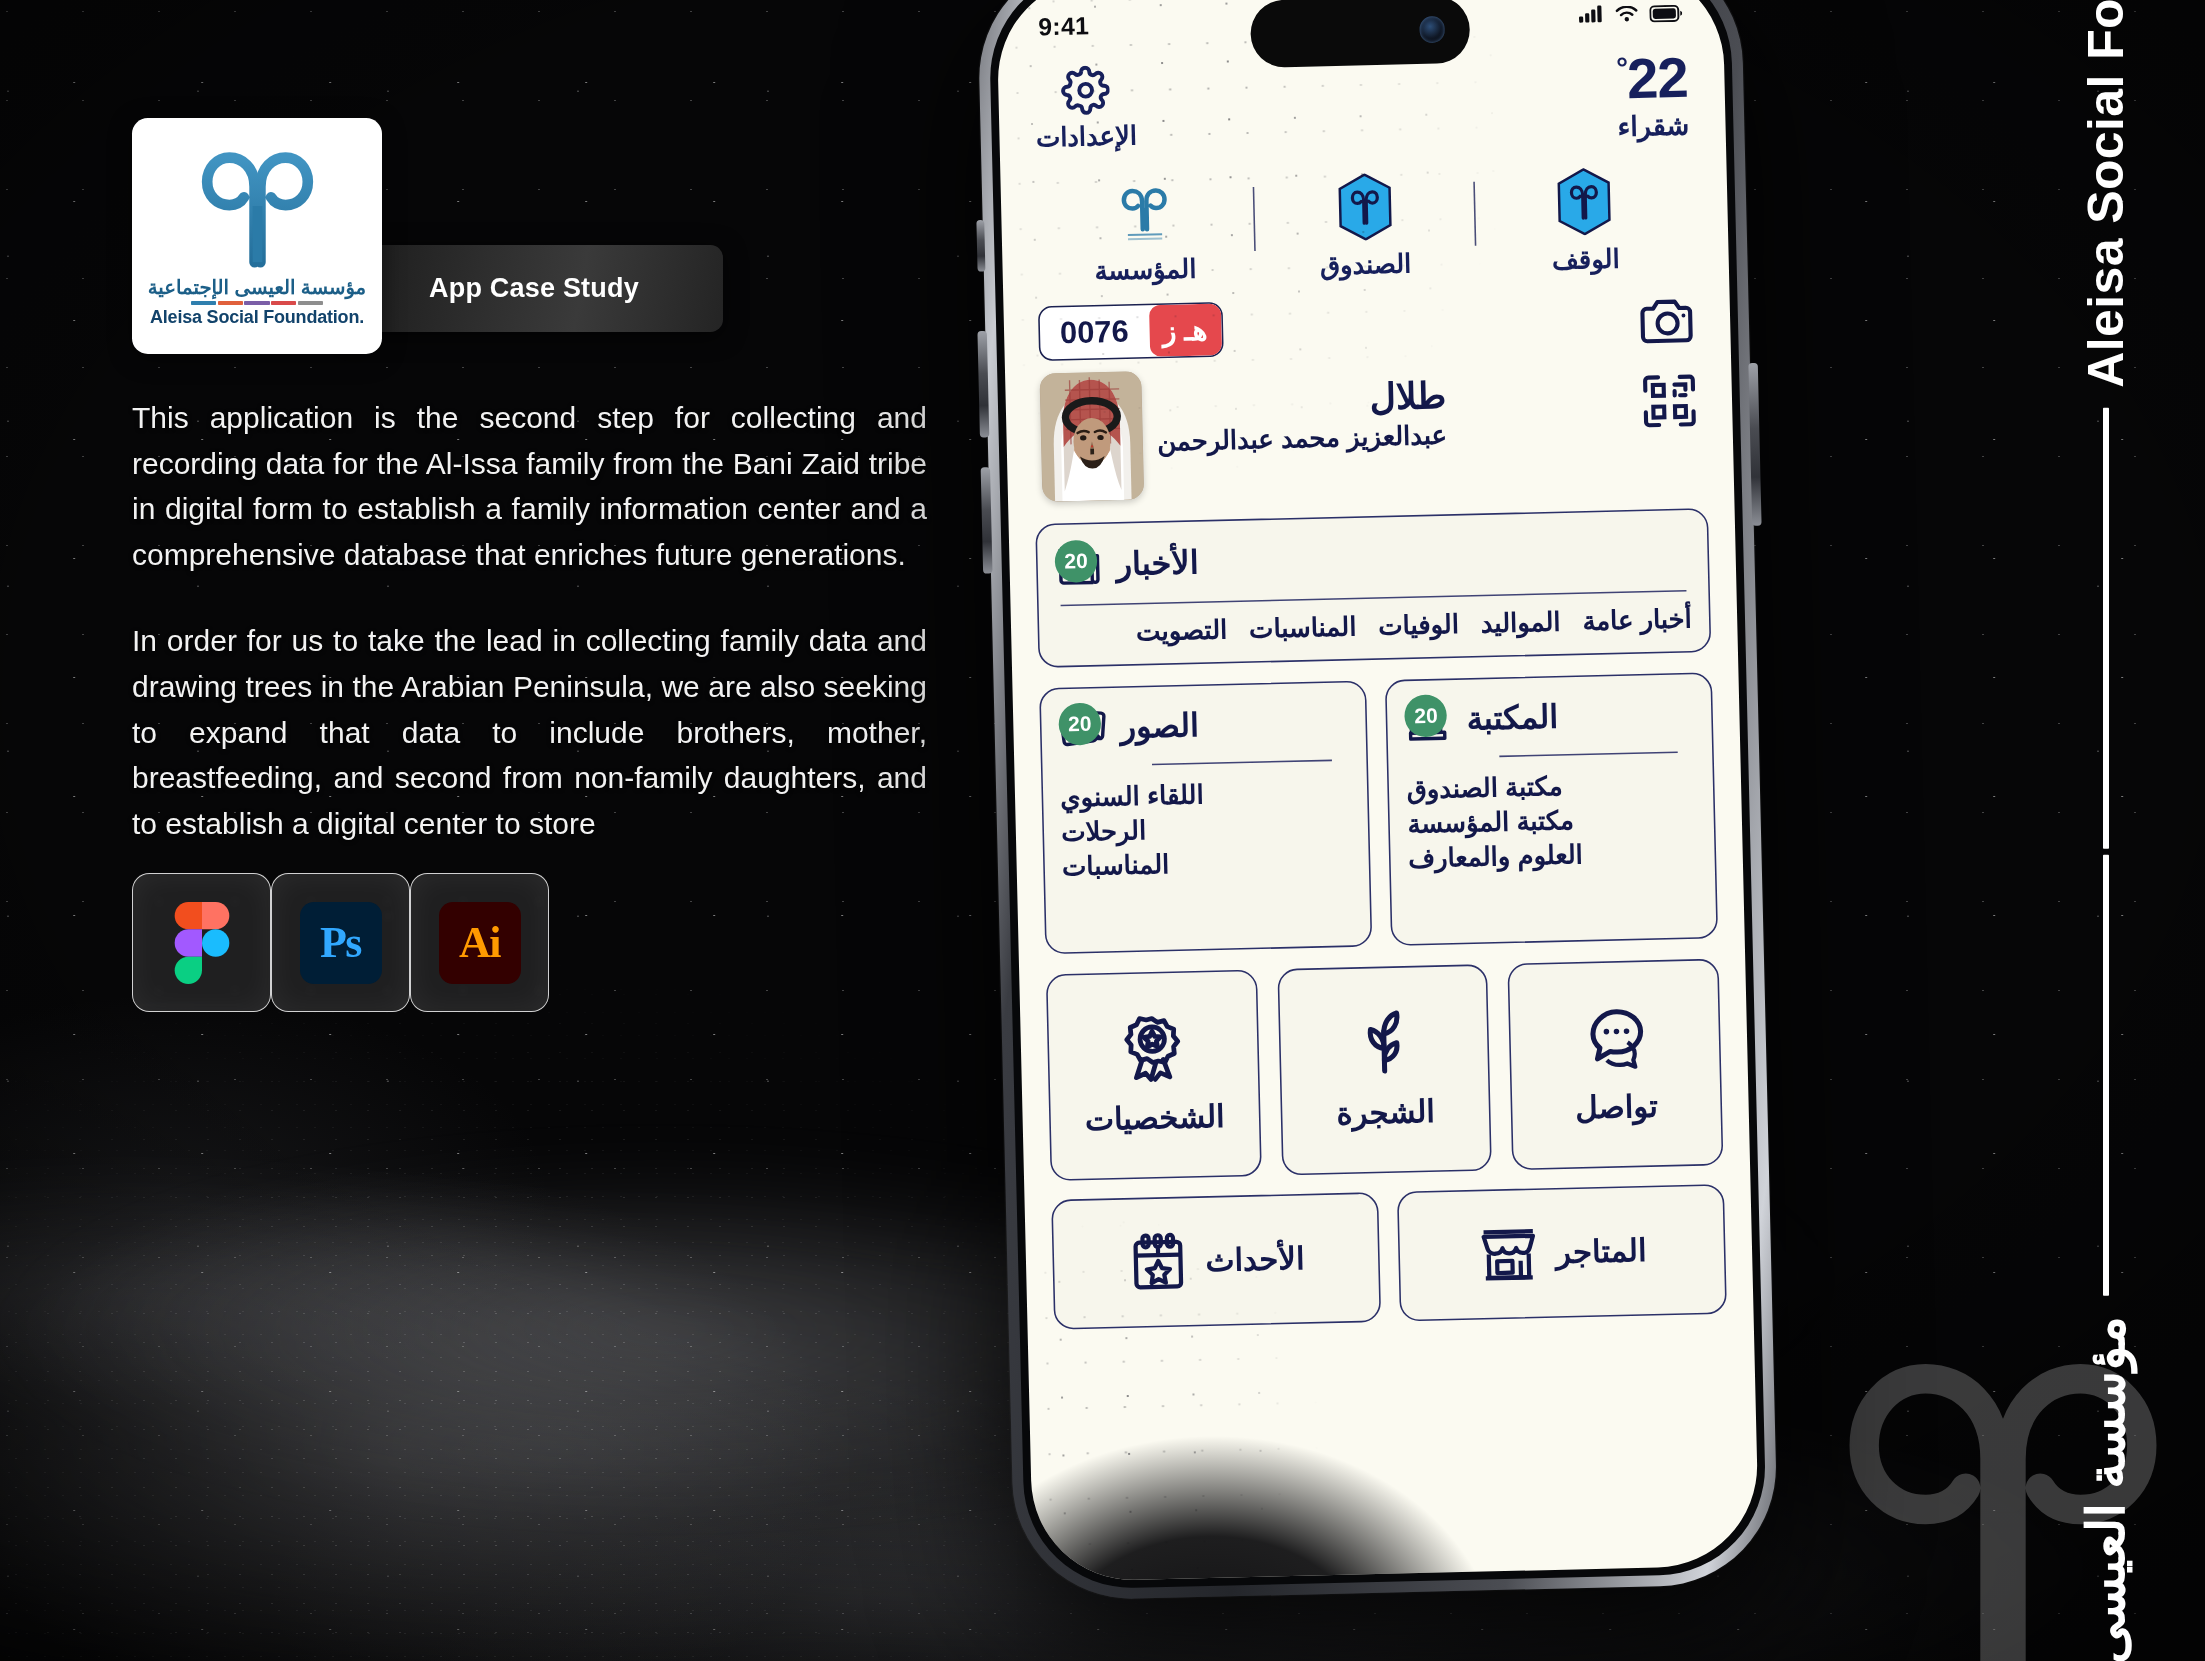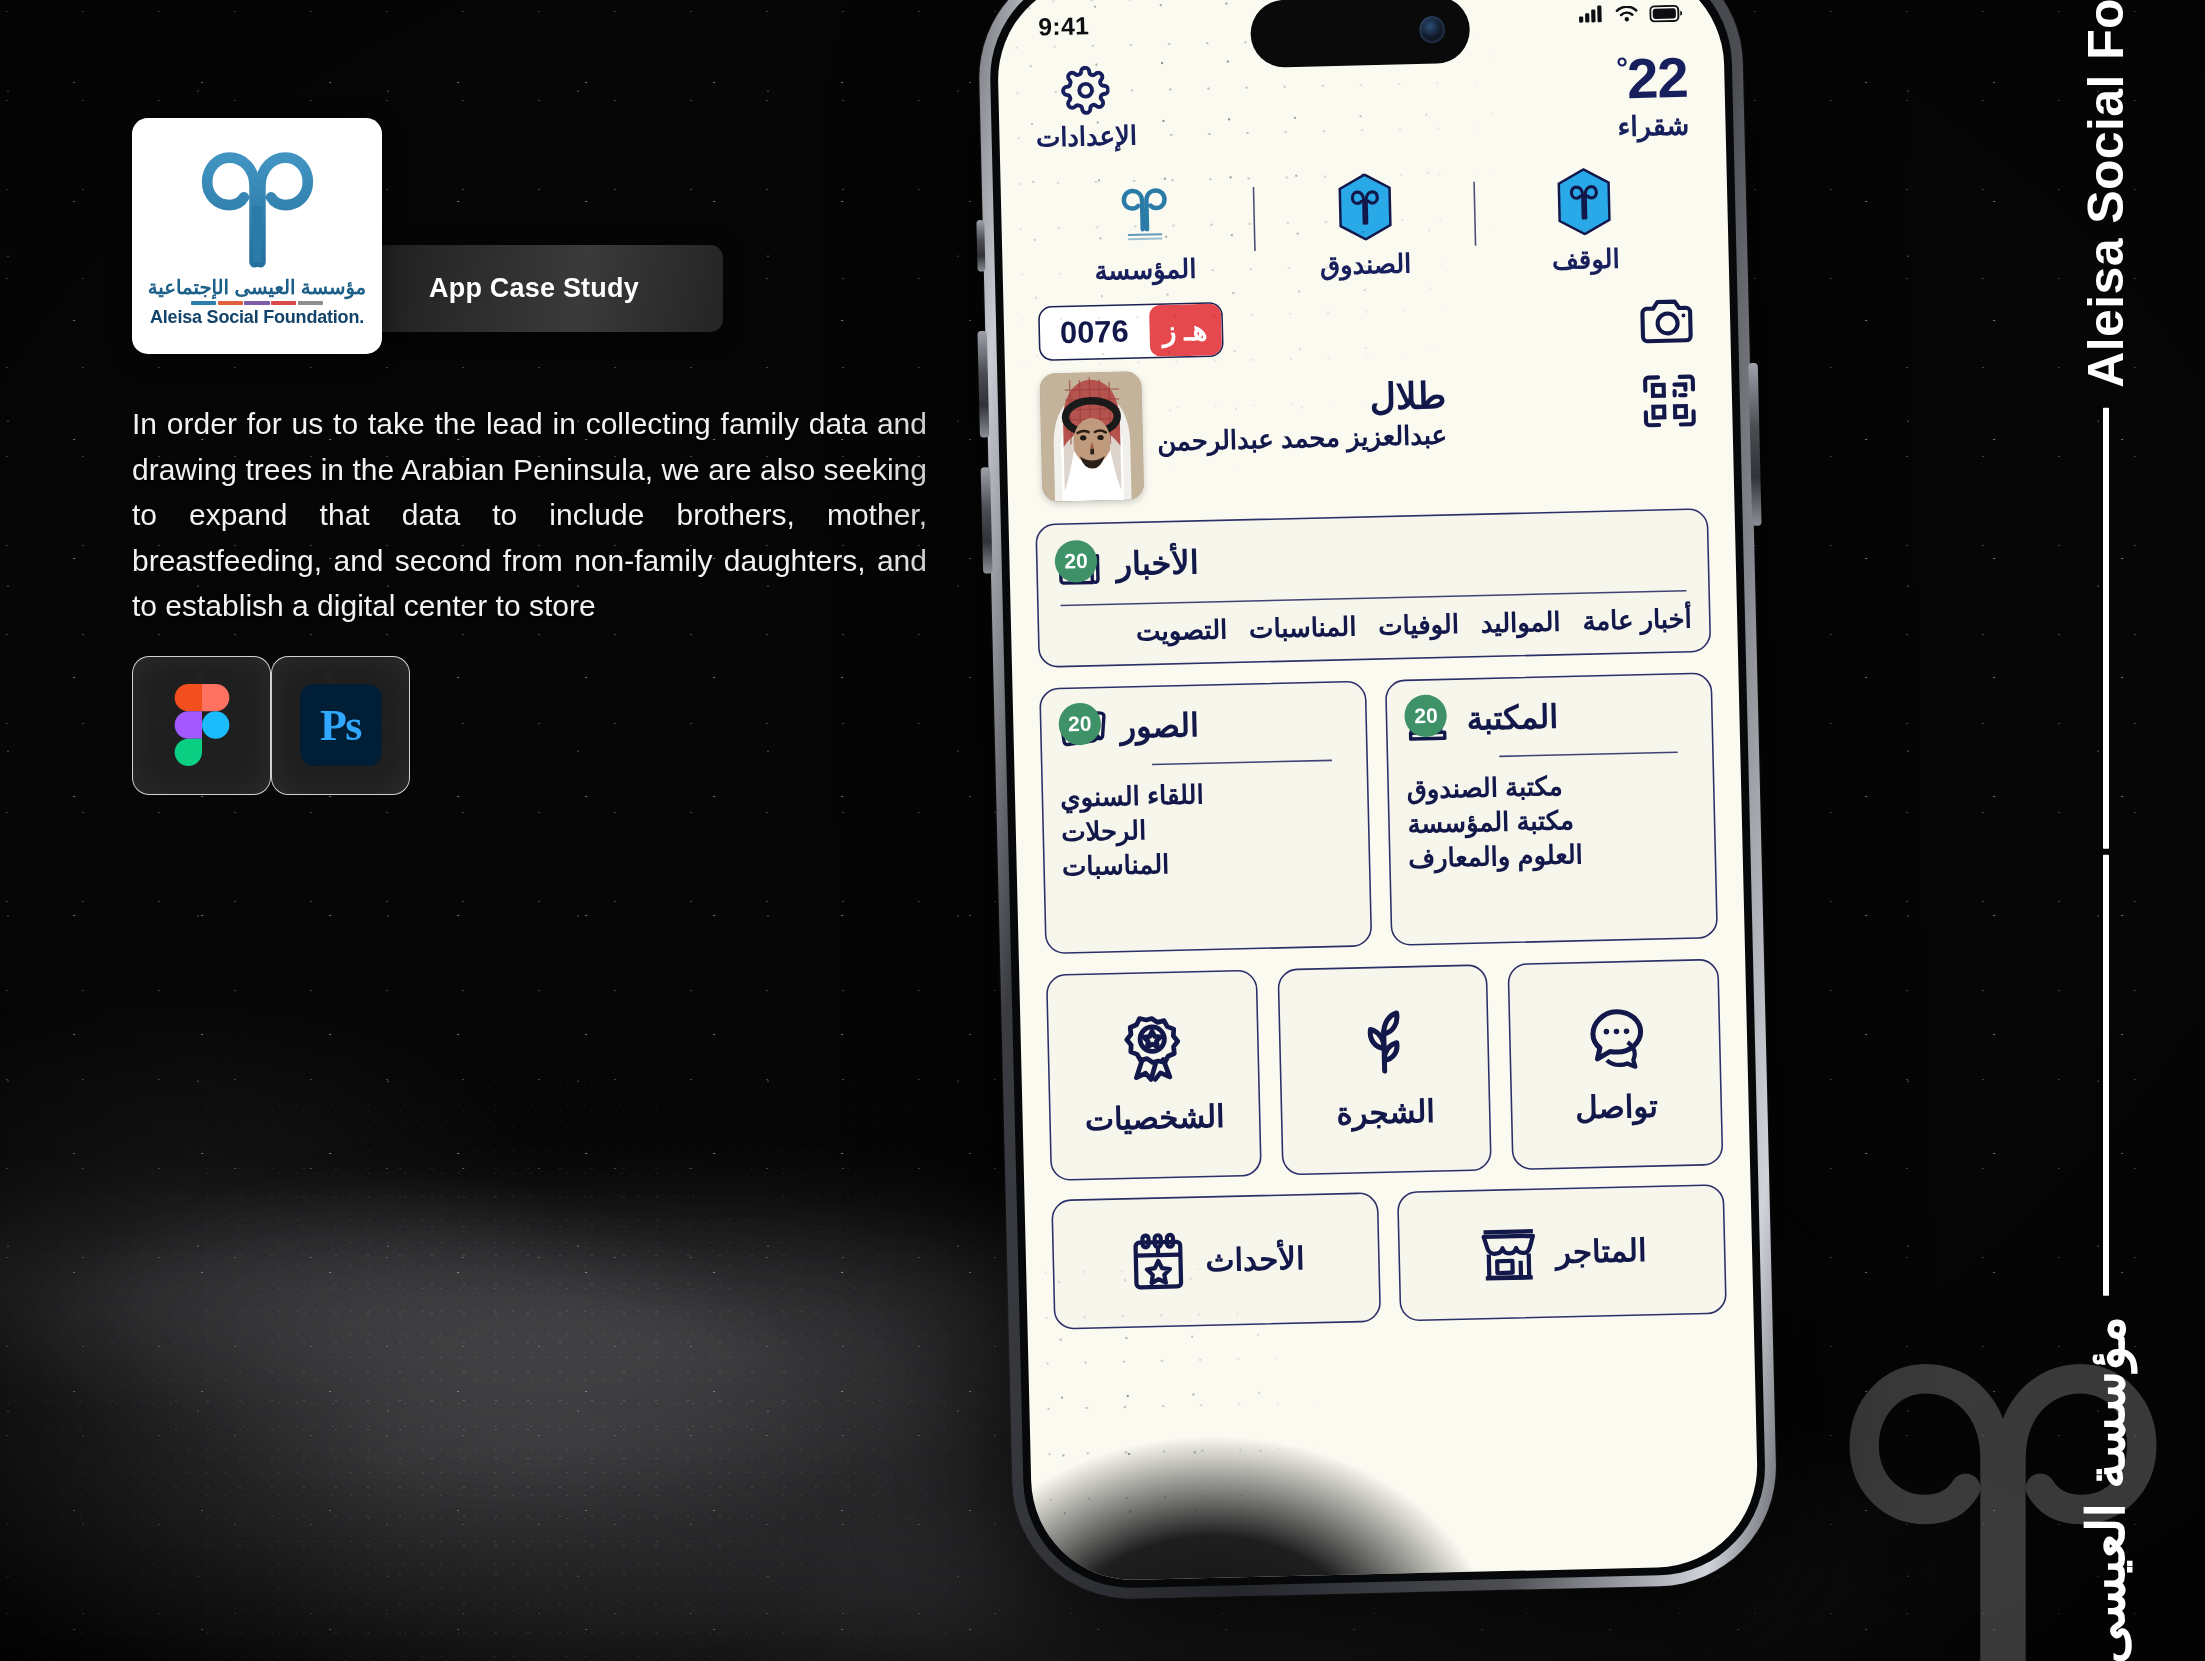--- a/index.html
+++ b/index.html
@@ -383,35 +383,39 @@
         <i style="background:#2f7fae"></i>
           <i style="background:#e0603c"></i>
           <i style="background:#7b5ea7"></i>
           <i style="background:#d94a4a"></i>
           <i style="background:#8e8e8e"></i>
       </div>
       <div class="logo-en">Aleisa Social Foundation.</div>
     </div>
   </div>
 
+  <p class="para">This application is the second step for collecting and recording data for the Al-Issa family from the Bani Zaid tribe in digital form to establish a family information center and a comprehensive database that enriches future generations.</p>
   <p class="para second">In order for us to take the lead in collecting family data and drawing trees in the Arabian Peninsula, we are also seeking to expand that data to include brothers, mother, breastfeeding, and second from non-family daughters, and to establish a digital center to store</p>
 
 
   <div class="tools-row">
     <div class="tool-tile">
       <svg class="tool-glyph" viewBox="0 0 60 90">
         <path d="M15 0h15v30H15a15 15 0 010-30z" fill="#F24E1E"></path>
         <path d="M30 0h15a15 15 0 010 30H30V0z" fill="#FF7262"></path>
         <path d="M15 30h15v30H15a15 15 0 010-30z" fill="#A259FF"></path>
         <path d="M45 30a15 15 0 110 30 15 15 0 010-30z" fill="#1ABCFE"></path>
         <path d="M15 60h15v15a15 15 0 11-15-15z" fill="#0ACF83"></path>
       </svg>
     </div>
     <div class="tool-tile">
       <div class="adobe-tile" style="background:#001E36;color:#31A8FF">Ps</div>
+    </div>
+    <div class="tool-tile">
+      <div class="adobe-tile" style="background:#330000;color:#FF9A00">Ai</div>
     </div>
   </div>
 </div>
 
 <div id="brand-vert">
   <div class="v-ar">مؤسسة العيسى الإجتماعية</div>
   <div class="v-rules">
       <i></i>
       <i></i>
     </div>

